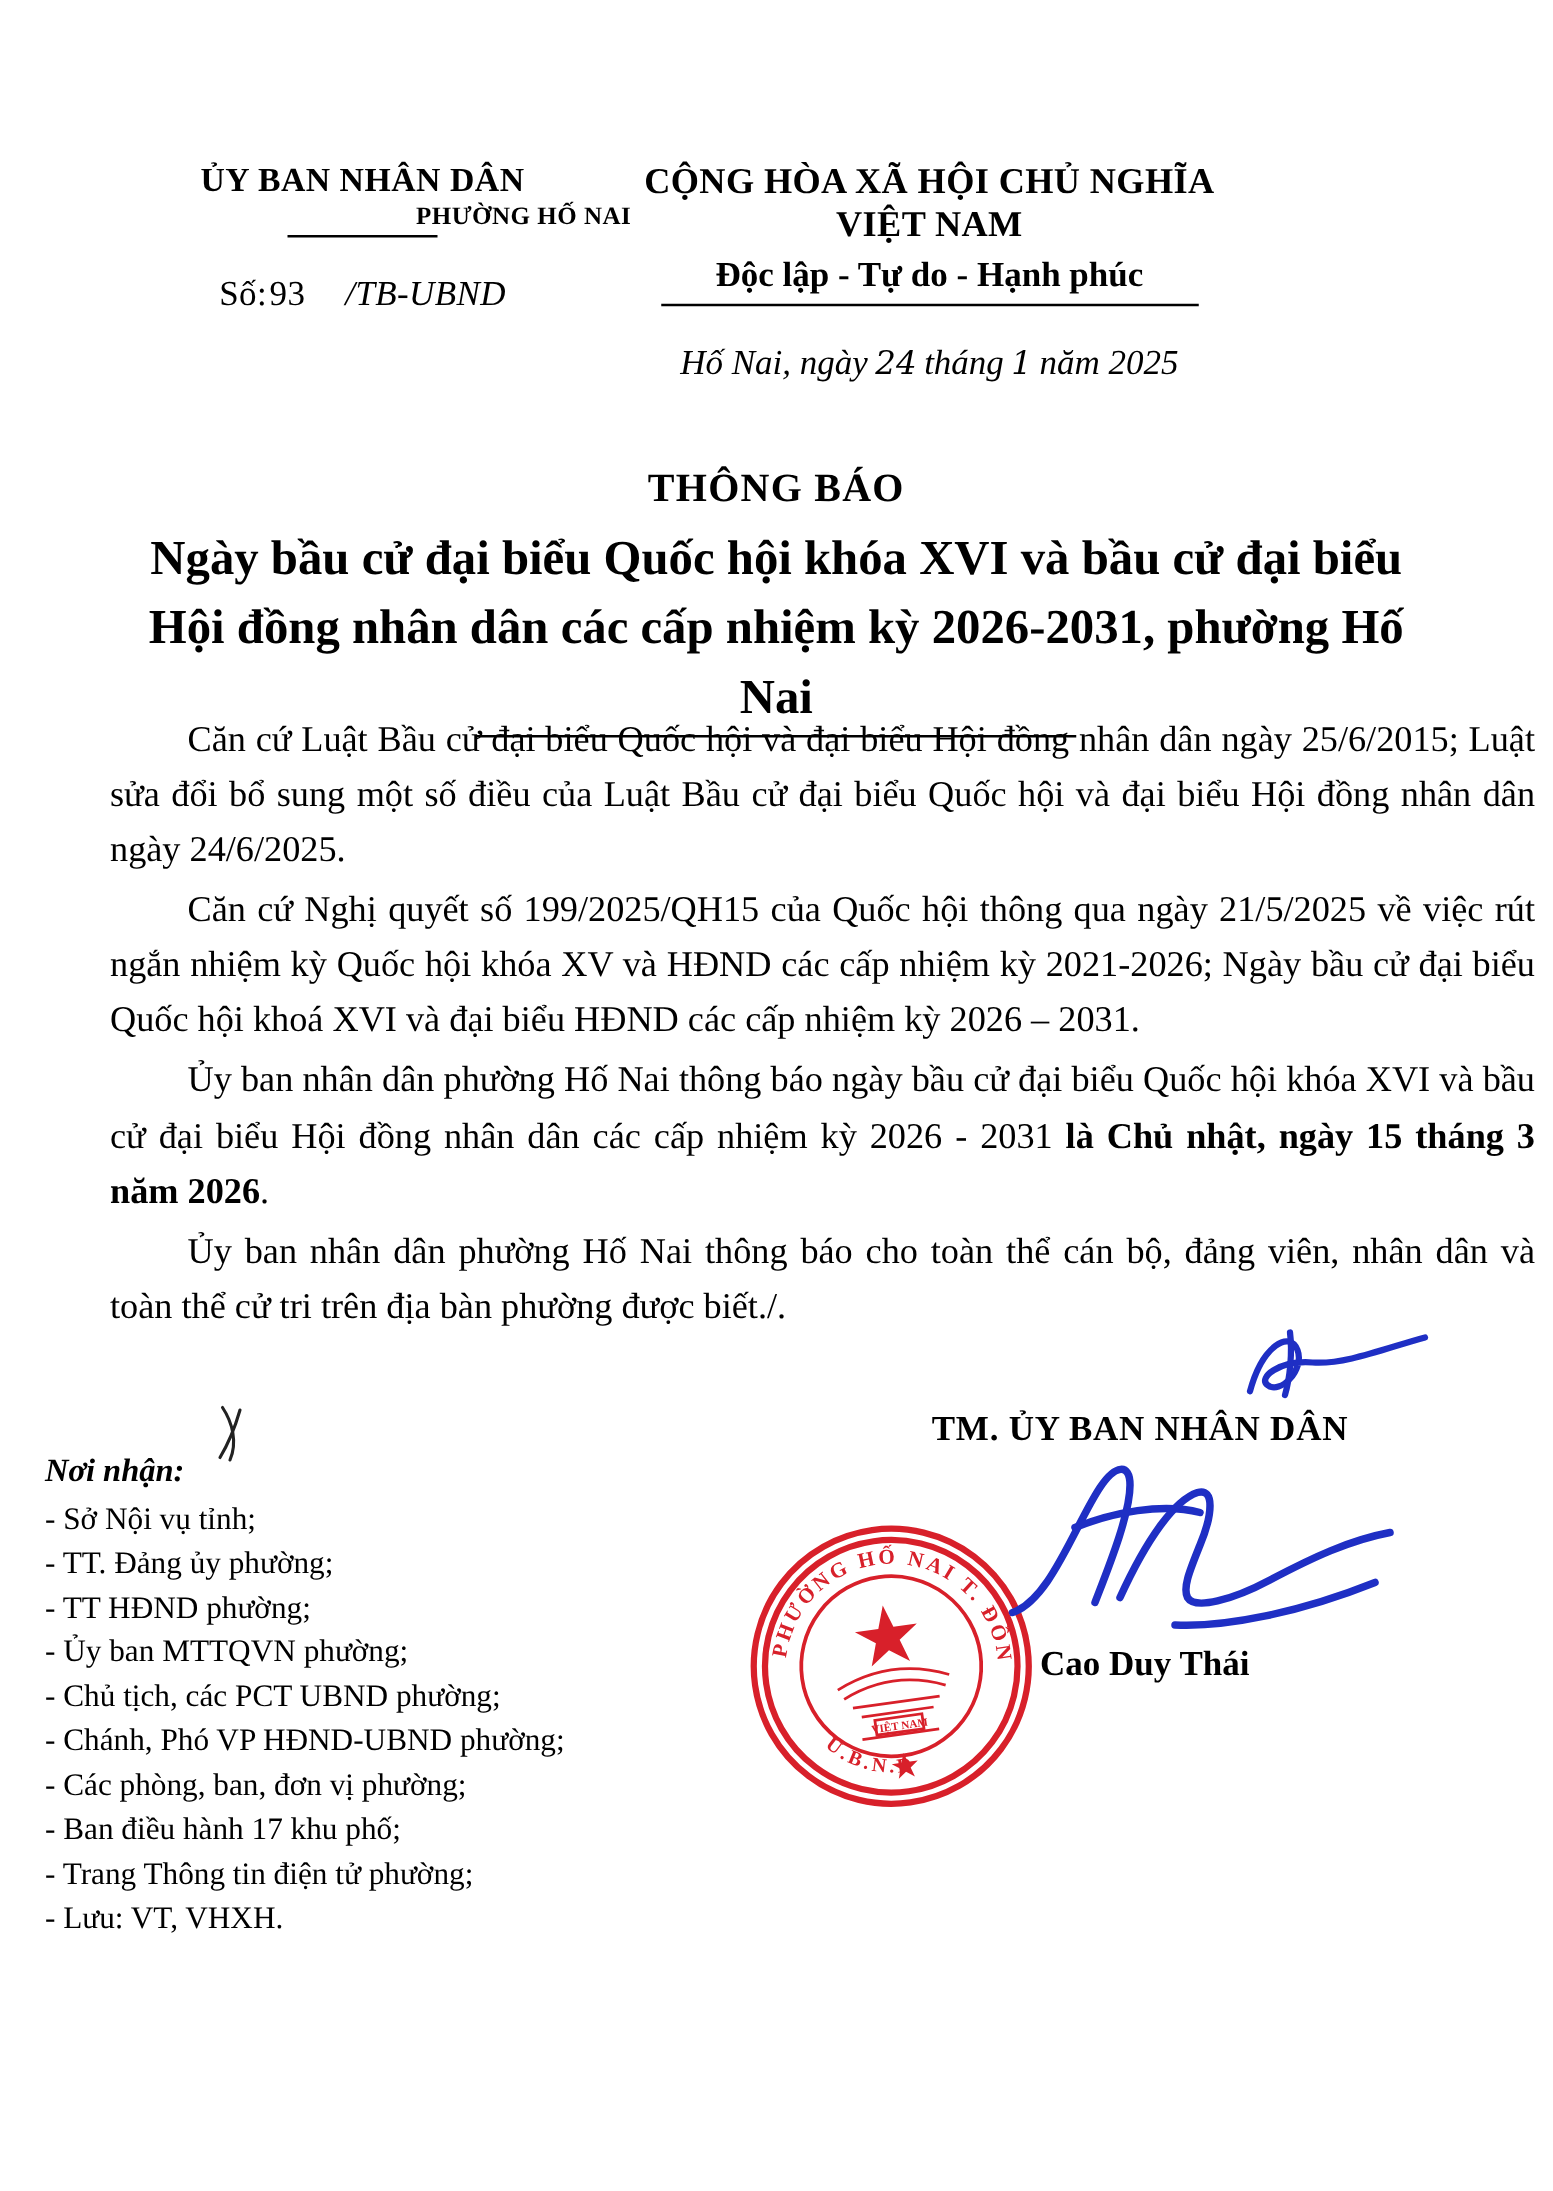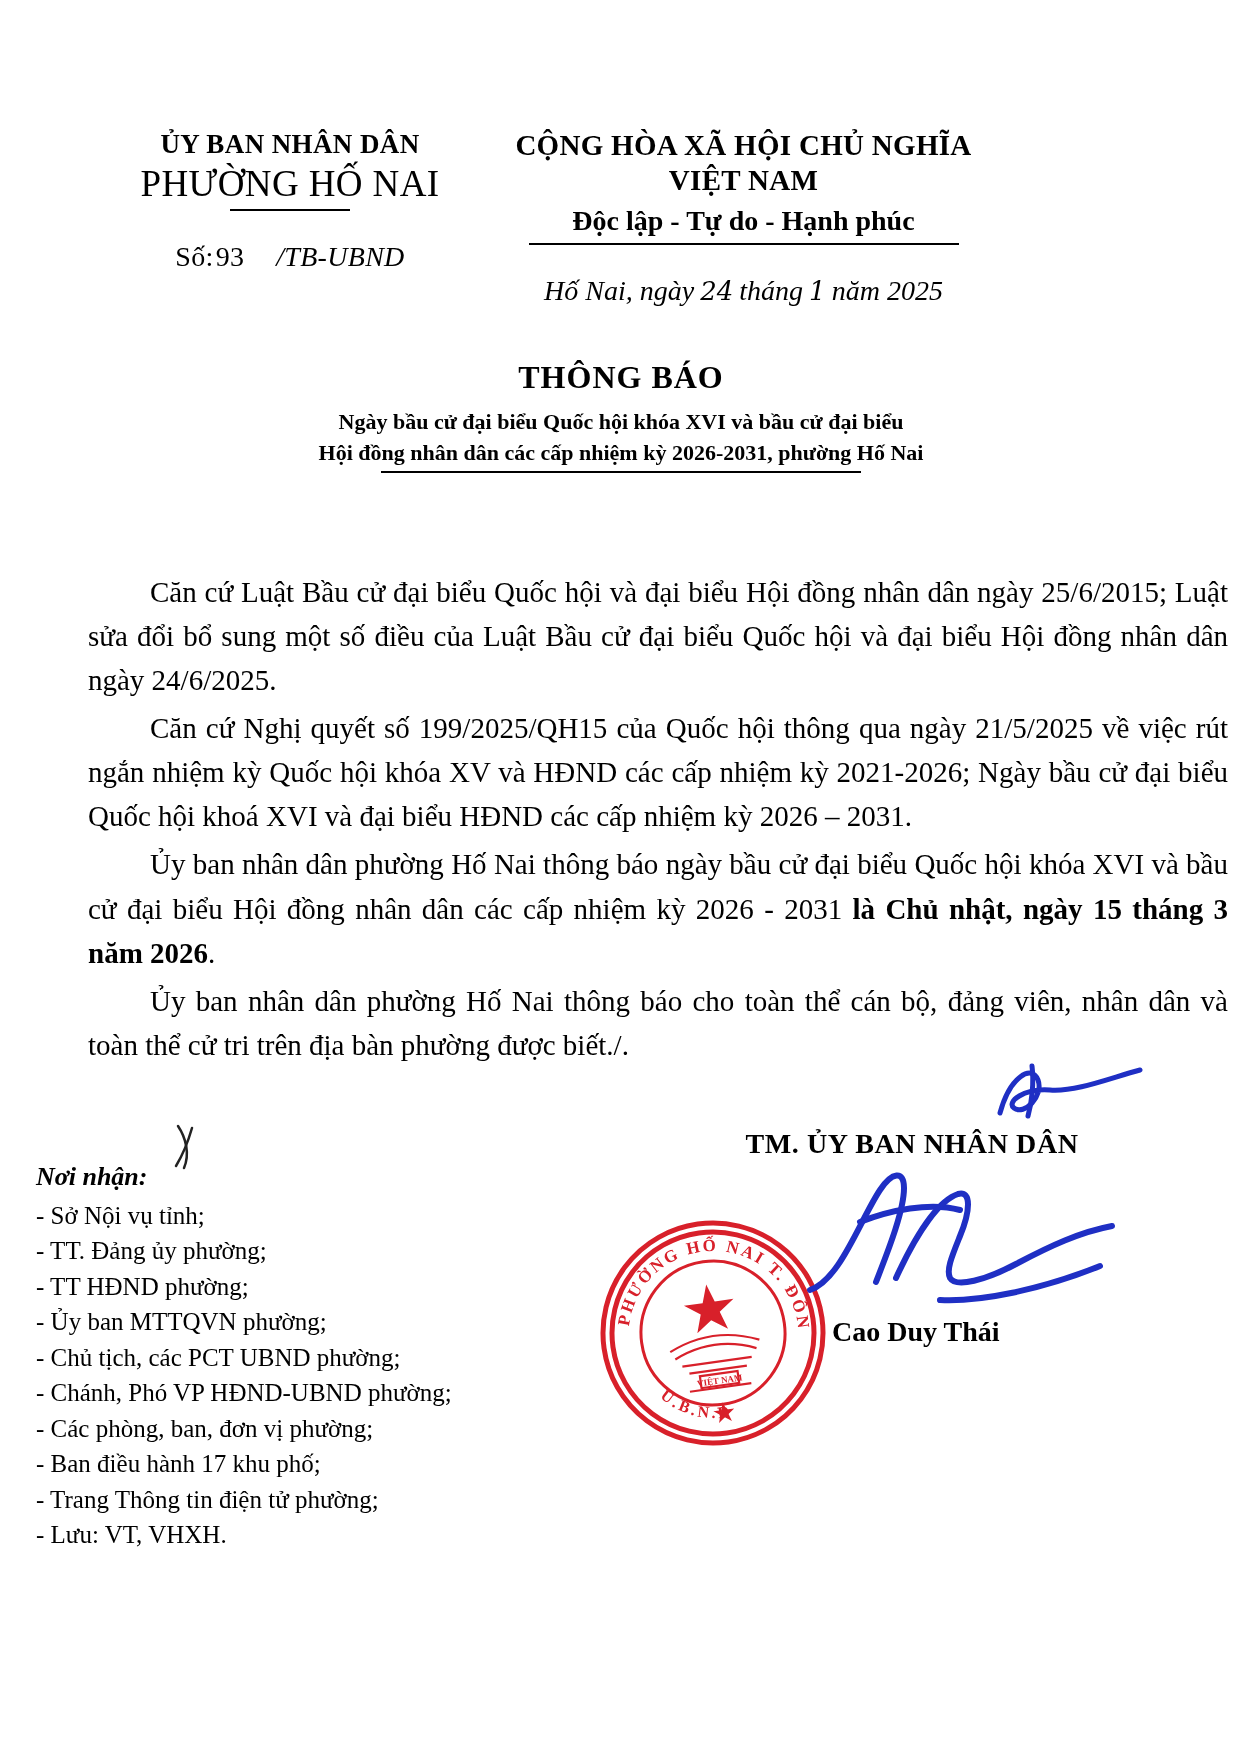--- a/index.html
+++ b/index.html
@@ -42,24 +42,25 @@
     text-align: center;
     margin-right: 40px;
   }
   .org-line1 {
     font-size: 27px;
     font-weight: bold;
     letter-spacing: 0.4px;
     line-height: 1.22;
   }
   .org-line2 {
-    font-size: 37px;
-    font-weight: normal;
+    font-size: 20px;
+    font-weight: bold;
     letter-spacing: 0.4px;
     line-height: 1.22;
+    text-align: right;
   }
   .rule-short {
     width: 120px;
     height: 2px;
     background: #000;
     margin: 3px auto 0 auto;
   }
   .rule-long {
     width: 430px;
     height: 2px;
@@ -101,32 +102,32 @@
   .place-date .hand {
     font-style: italic;
     font-family: "DejaVu Serif", serif;
     font-size: 26px;
     padding: 0 6px;
     text-align: center;
   }
   
   .title-block {
     position: absolute;
-    top: 359px;
+    top: 372px;
     left: 0;
     width: 1242px;
     text-align: center;
   }
   .title-main {
     font-size: 32px;
     font-weight: bold;
     letter-spacing: 1px;
   }
   .title-sub {
-    font-size: 22px;
+    font-size: 39px;
     font-weight: bold;
     line-height: 1.42;
     margin-top: 10px;
     padding: 0 118px;
   }
   .title-underline {
     width: 480px;
     height: 2px;
     background: #000;
     margin: 3px auto 0 auto;

